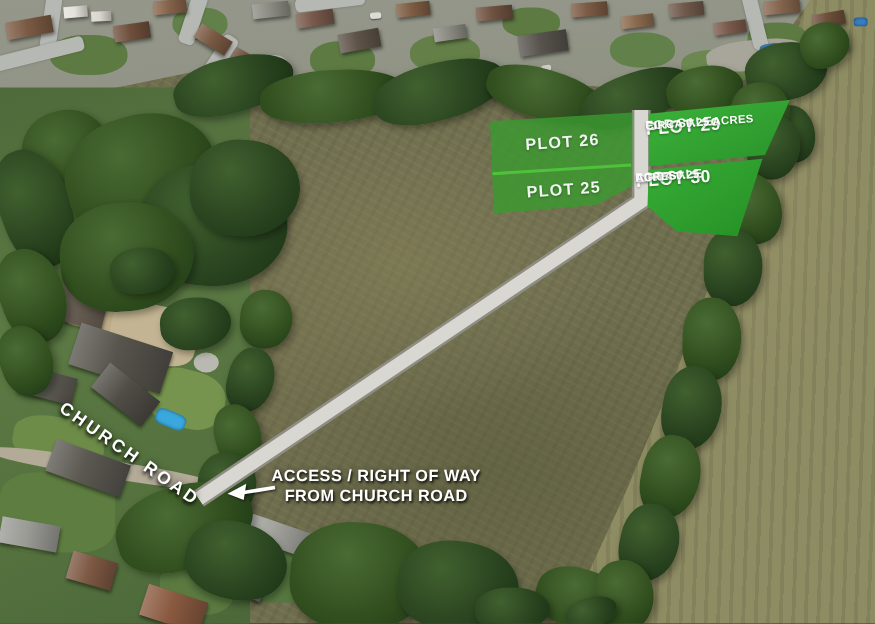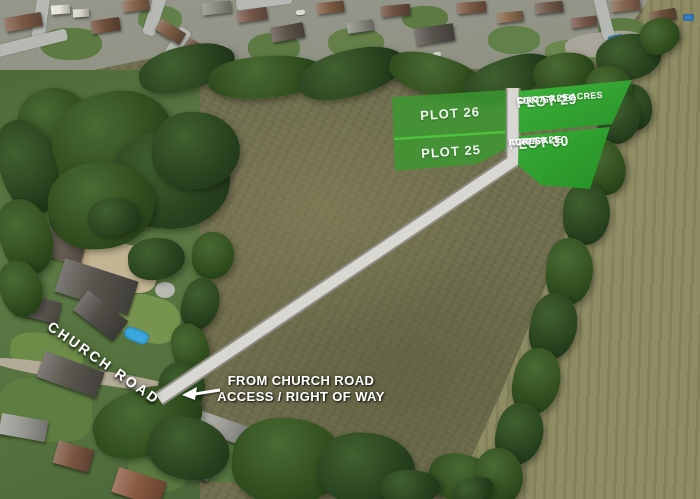--- a/index.html
+++ b/index.html
@@ -217,22 +217,22 @@
   <div class="lbl plot-block" style="left:508px;top:134px;width:104px;">
     <span class="t1">PLOT 30</span>
     <span class="t2">FOR SALE</span>
     <span class="t3">CIRCA 0.25</span>
     <span class="t3">ACRES</span>
   </div>
 
   <div class="lbl" id="road-label">CHURCH ROAD</div>
 
   <div class="lbl" id="access-note">
+    <span>ACCESS / RIGHT OF WAY</span>
     <span>FROM CHURCH ROAD</span>
-    <span>ACCESS / RIGHT OF WAY</span>
   </div>
 
   <svg id="access-arrow" viewBox="0 0 40 18">
     <line x1="38" y1="6" x2="13" y2="10" stroke="#ffffff" stroke-width="3"></line>
     <polygon points="0,11 15,3 13,16" fill="#ffffff"></polygon>
   </svg>
 
 </div>
 
 </body></html>

